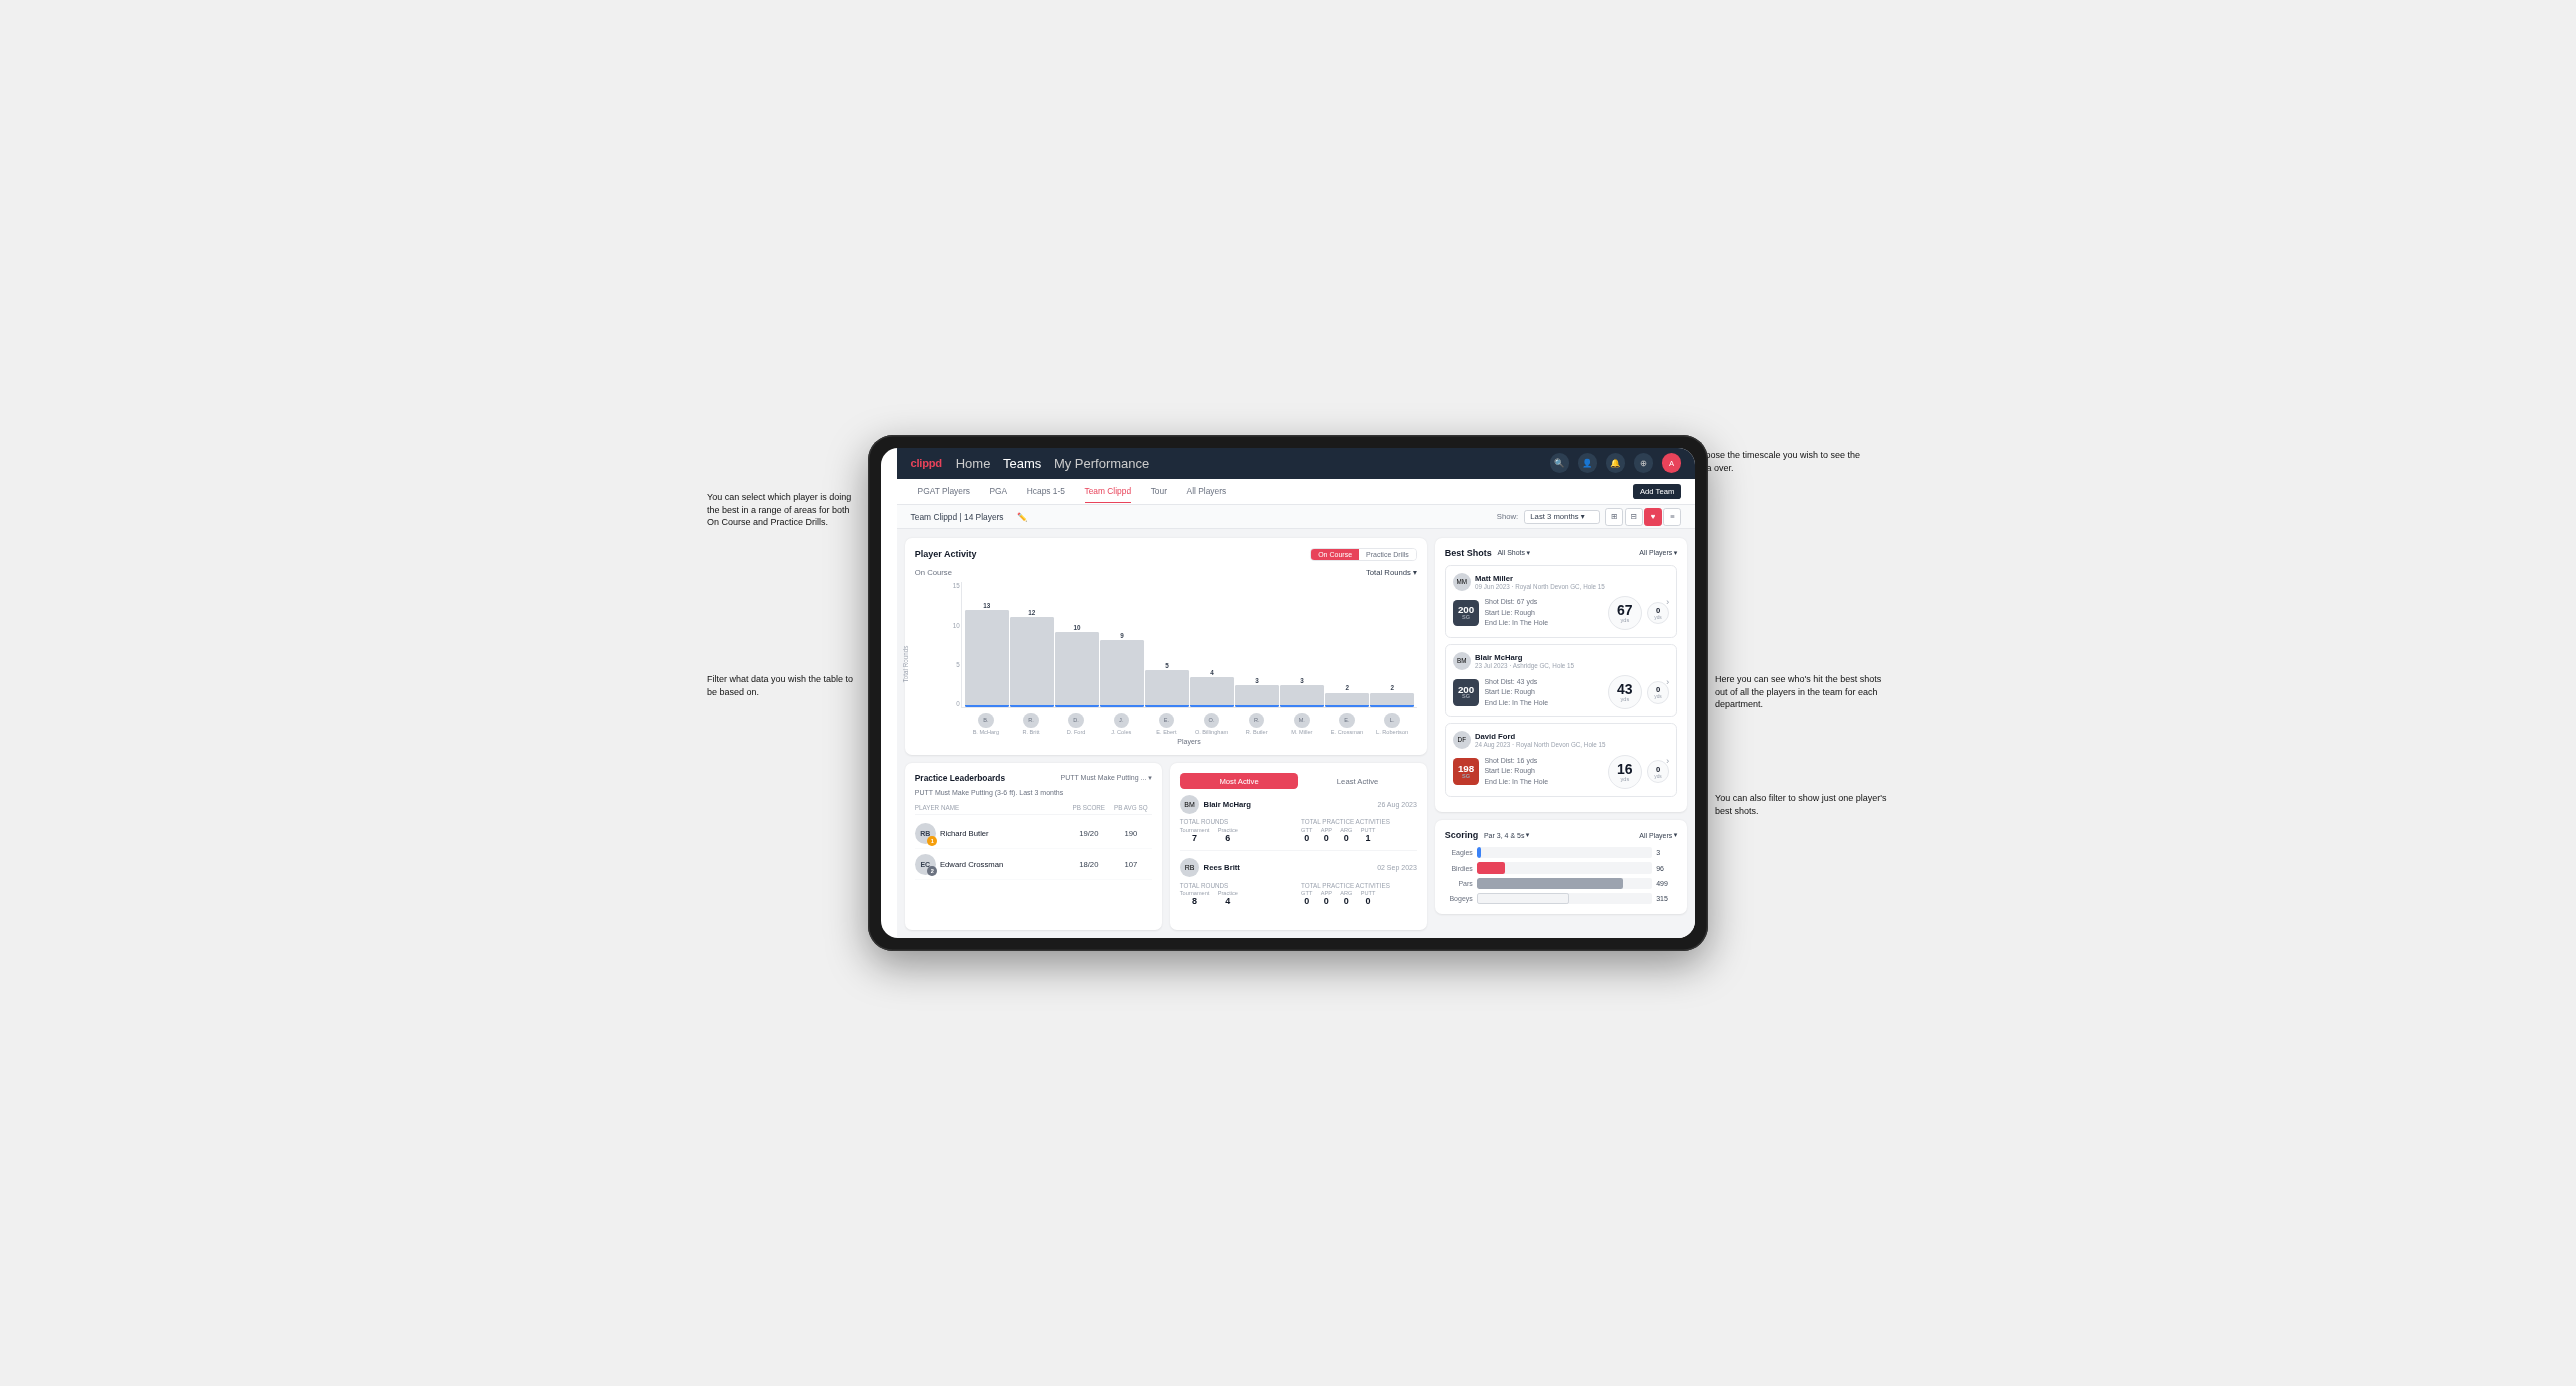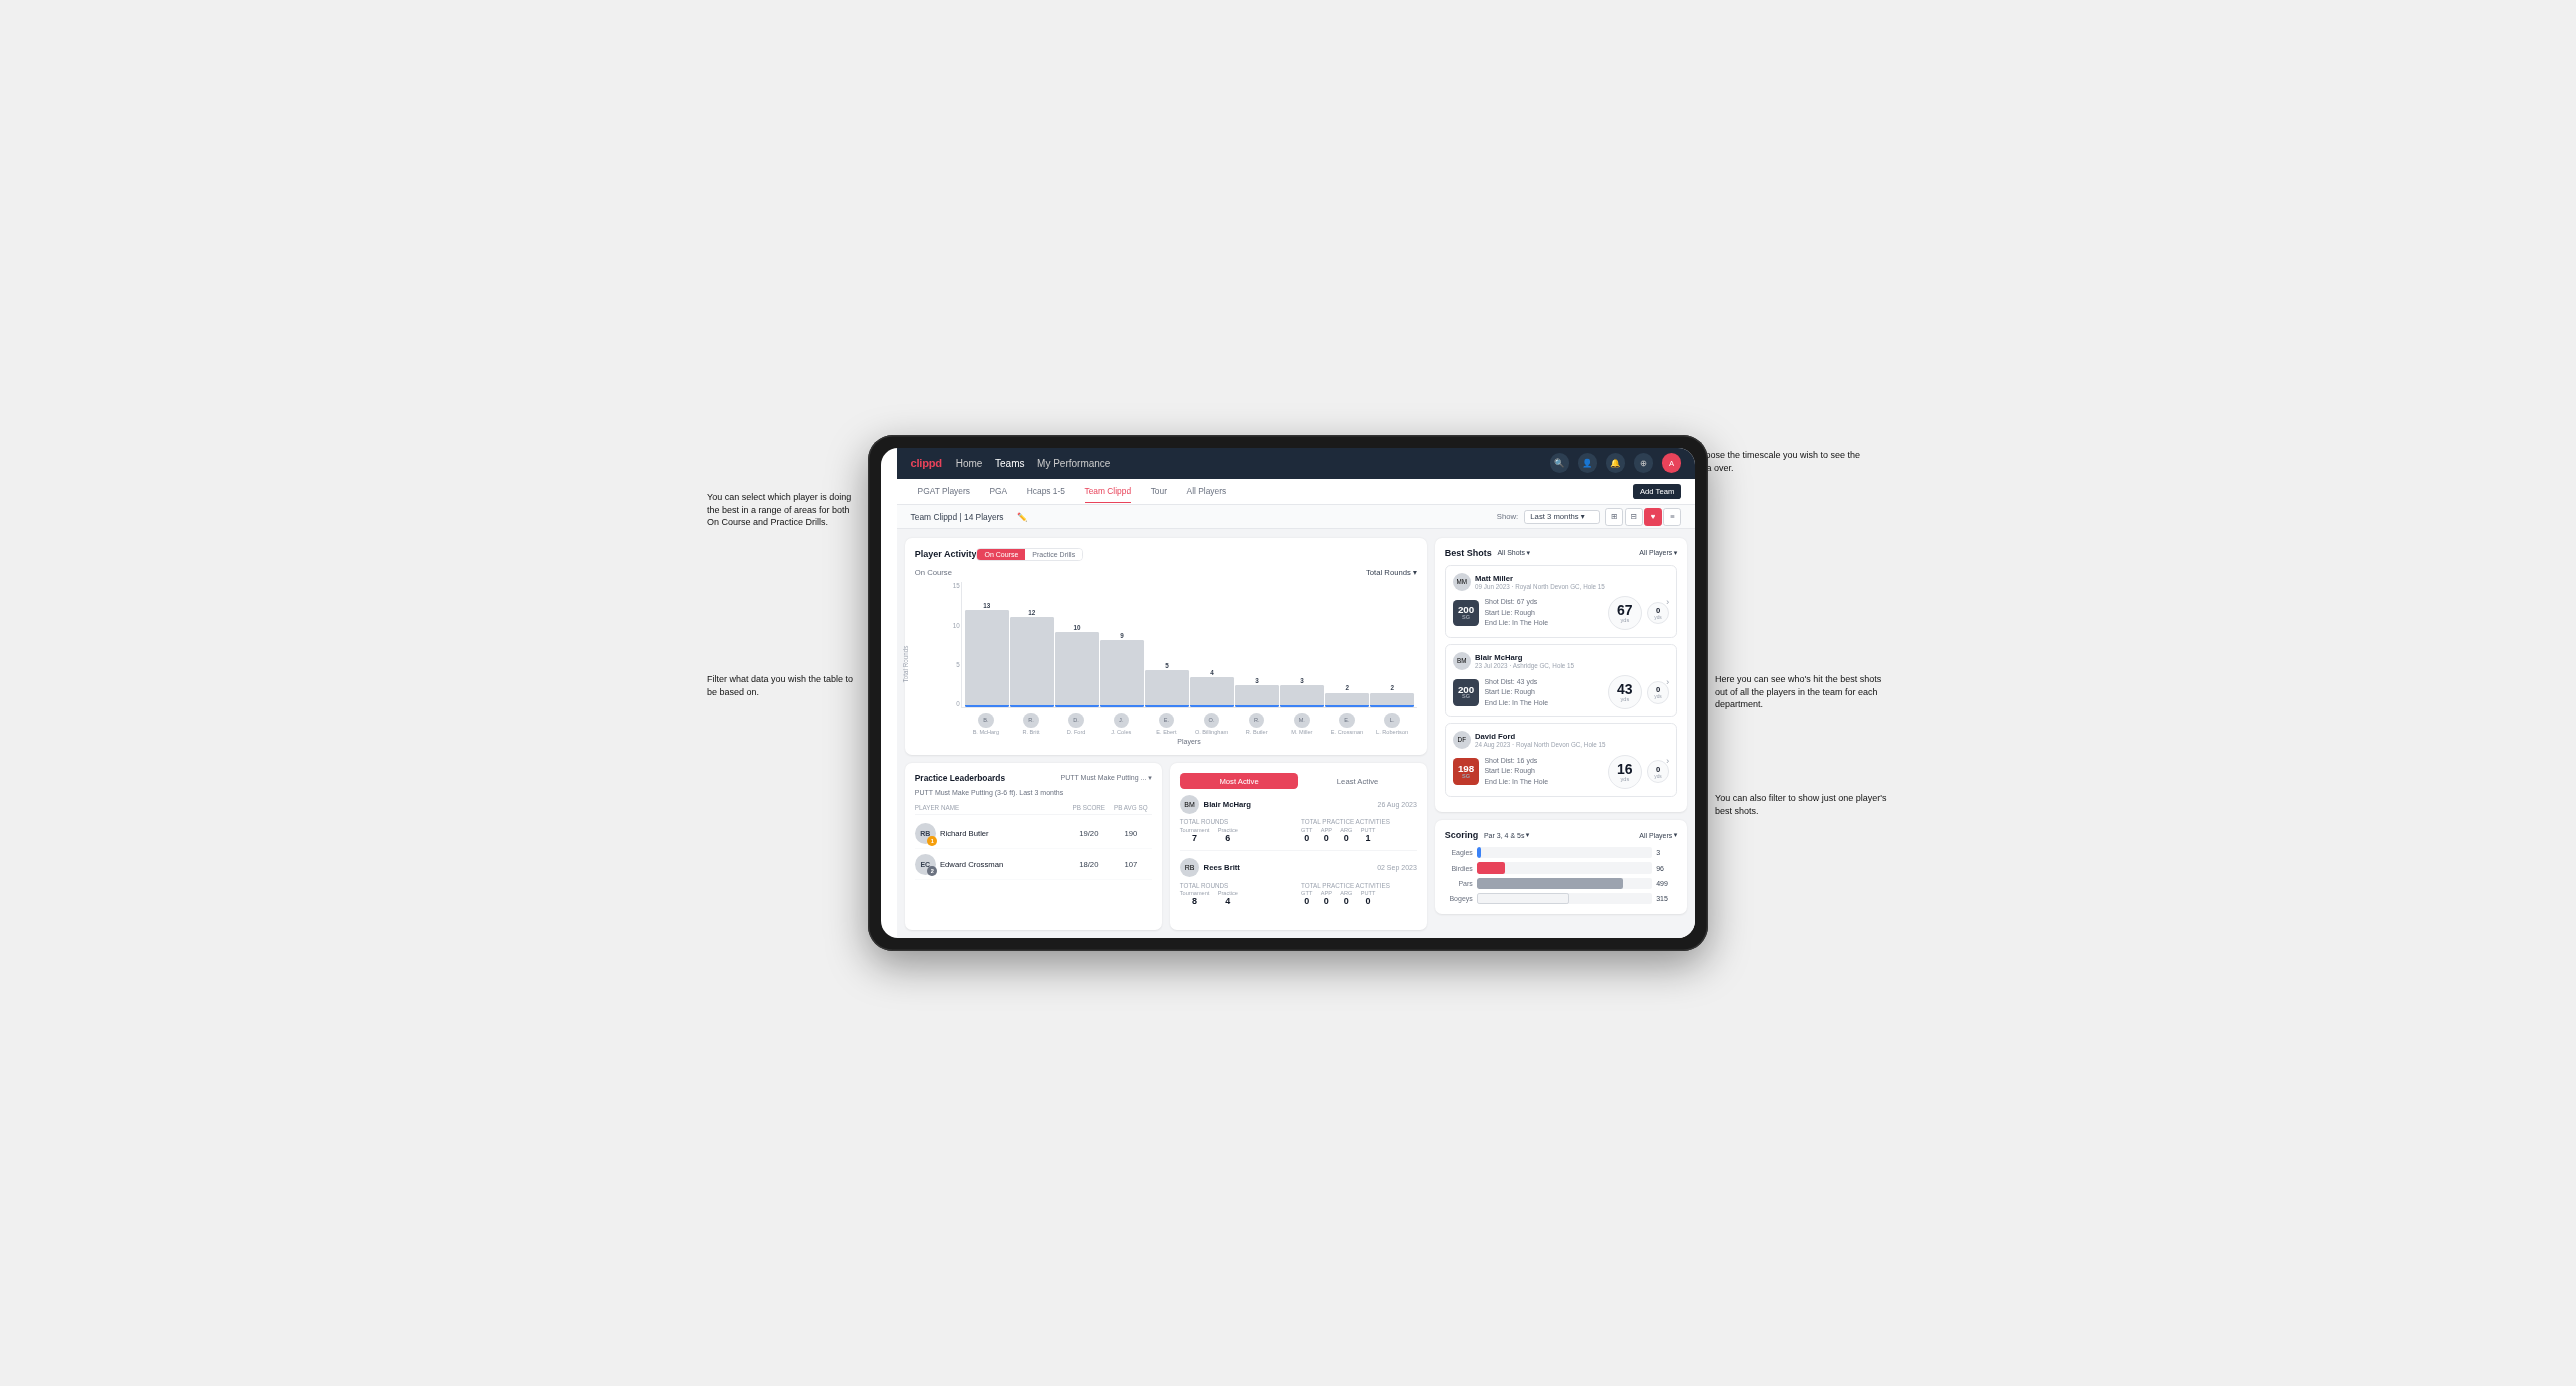--- a/index.html
+++ b/index.html
@@ -62,21 +62,21 @@
       font-size: 11.2px;
       letter-spacing: -0.3px;
     }
     .nav-links {
       display: flex;
       gap: 12.6px;
       flex: 1;
     }
     .nav-link {
       color: #ccc;
-      font-size: 10px;
+      font-size: 13px;
       cursor: pointer;
       padding: 2.8px 0;
     }
     .nav-link.active { color: #fff; }
     .nav-icons {
       display: flex;
       gap: 8.4px;
       align-items: center;
     }
     .nav-icon {
@@ -221,20 +221,21 @@
     
     .card {
       background: #fff;
       border-radius: 7px;
       padding: 9.8px;
       box-shadow: 0 0.7px 2.1px rgba(0,0,0,0.08);
     }
     .card-header {
       display: flex;
       align-items: center;
+      justify-content: space-between;
       margin-bottom: 7px;
     }
     .card-title {
       font-size: 9px;
       font-weight: 600;
       color: #111827;
     }
     .toggle-group {
       display: flex;
       border: 0.7px solid #e5e7eb;

